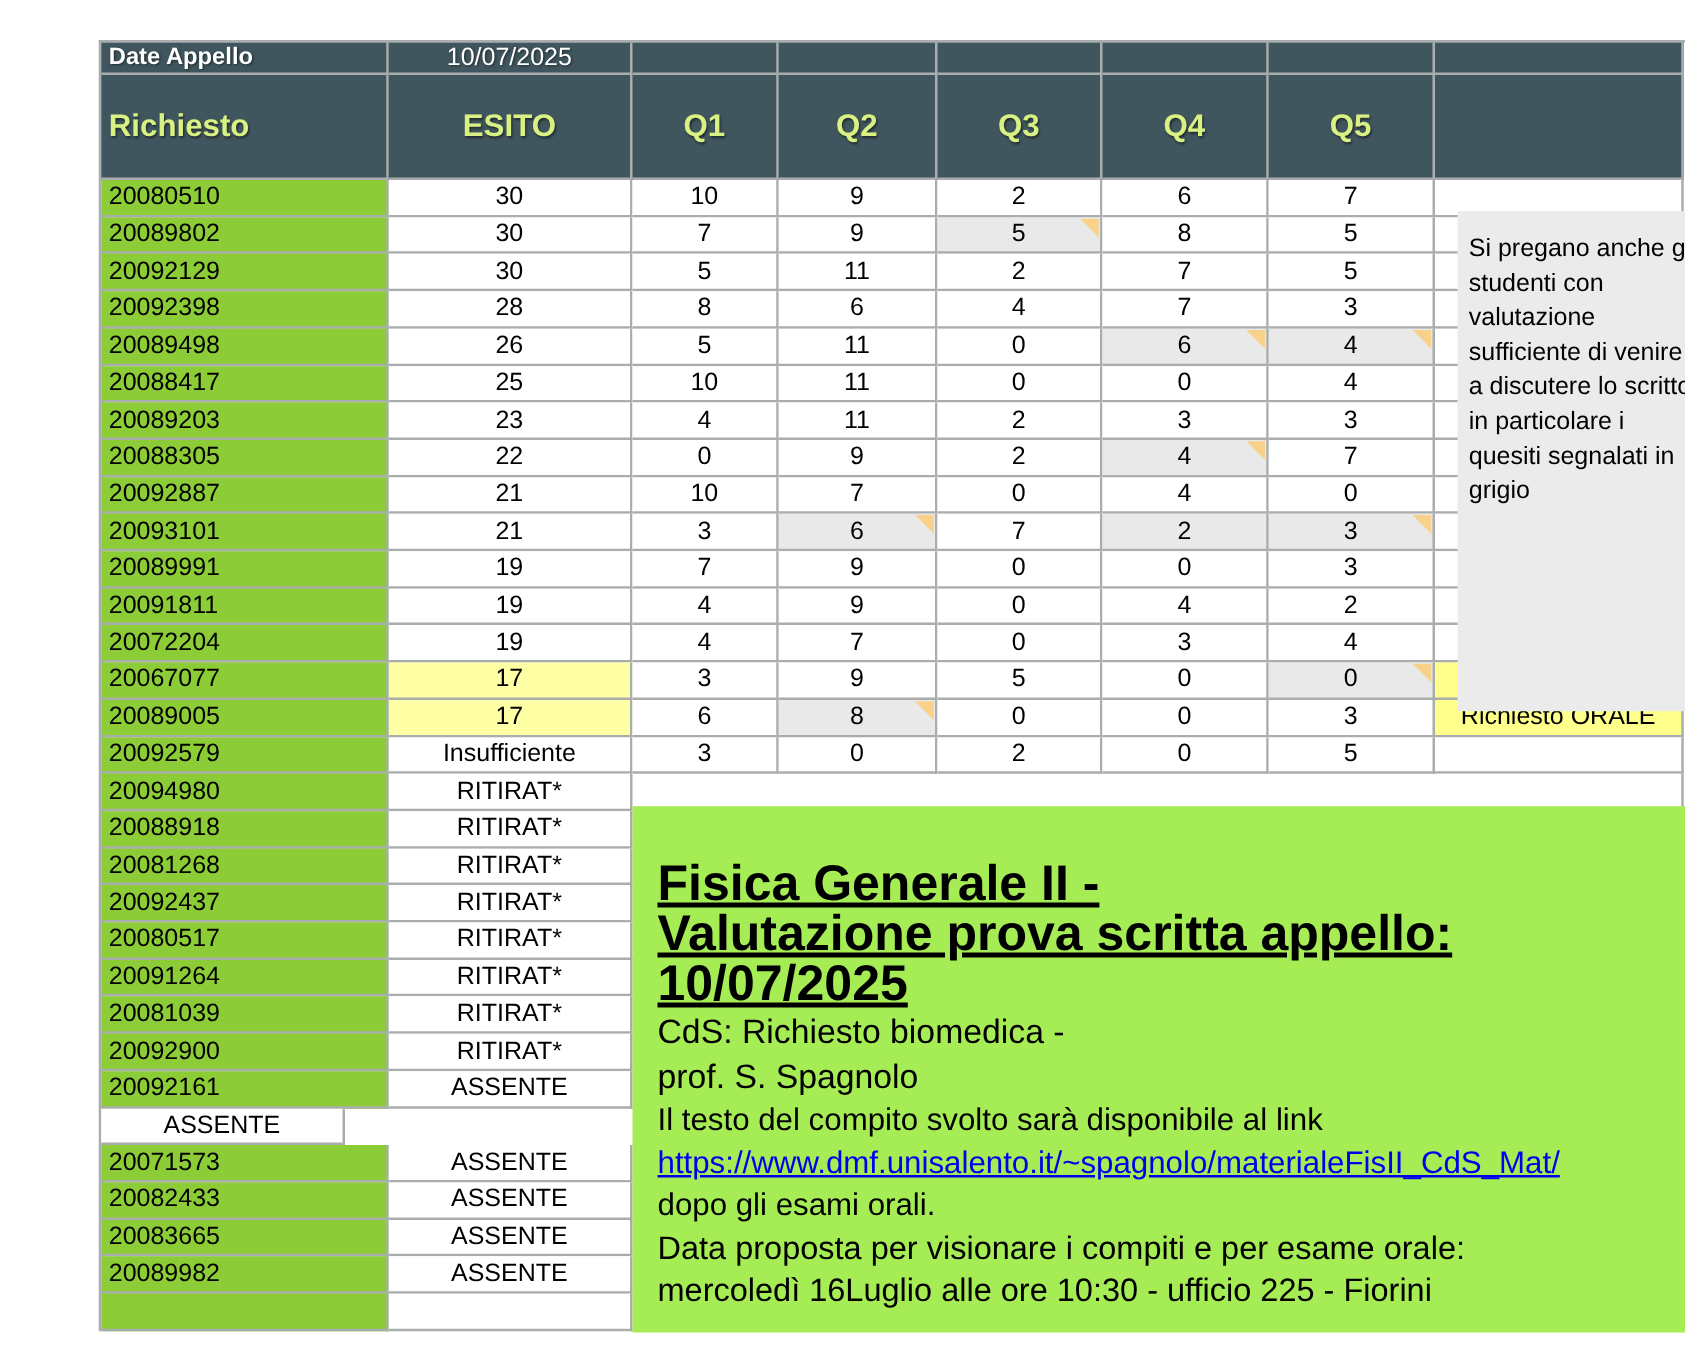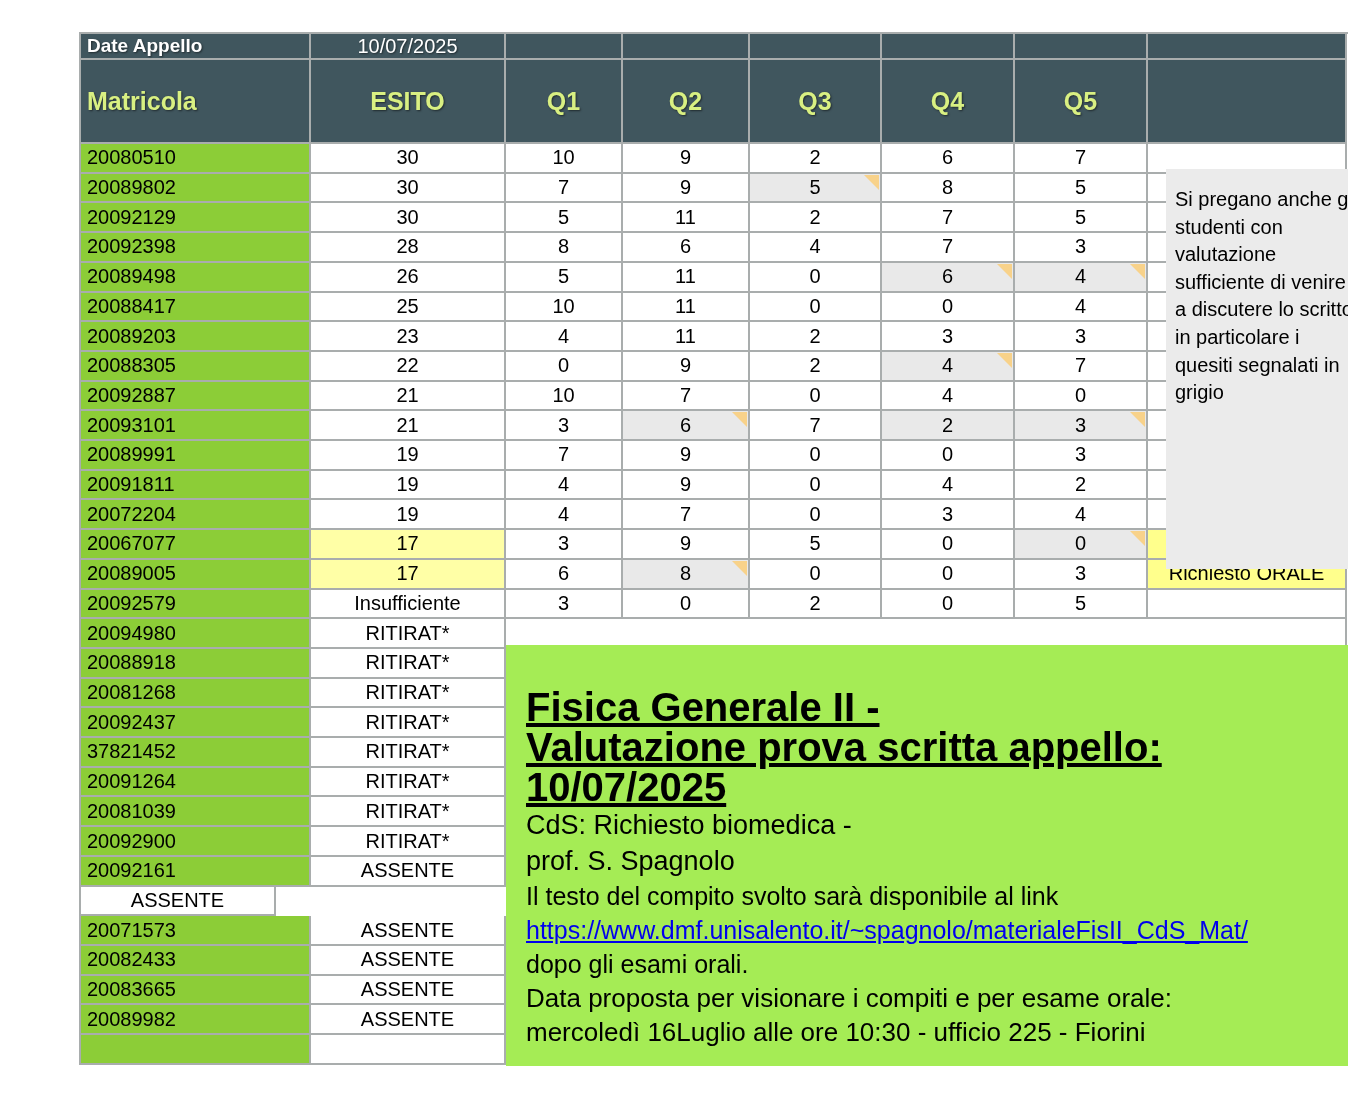--- a/index.html
+++ b/index.html
@@ -66,21 +66,21 @@
       <div class="c w-e hdate">10/07/2025</div>
       <div class="c w-q1"></div>
       <div class="c w-q2"></div>
       <div class="c w-q3"></div>
       <div class="c w-q4"></div>
       <div class="c w-q5"></div>
       <div class="c w-n"></div>
     </div>
 
     <div class="r hdr2">
-      <div class="c w-m h2 left">Matricola</div>
+      <div class="c w-m h2 left">Richiesto</div>
       <div class="c w-e h2 ctr">ESITO</div>
       <div class="c w-q1 h2 ctr">Q1</div>
       <div class="c w-q2 h2 ctr">Q2</div>
       <div class="c w-q3 h2 ctr">Q3</div>
       <div class="c w-q4 h2 ctr">Q4</div>
       <div class="c w-q5 h2 ctr">Q5</div>
       <div class="c w-n"></div>
     </div>
 
     <div id="rows">
@@ -278,21 +278,21 @@
           <div class="c w-m mat">20092437</div>
           <div class="c w-e ctr">RITIRAT*</div>
           <div class="c w-q1 nob"></div>
           <div class="c w-q2 nob"></div>
           <div class="c w-q3 nob"></div>
           <div class="c w-q4 nob"></div>
           <div class="c w-q5 nob"></div>
           <div class="c w-n nob"></div>
         </div>
         <div class="r body-r">
-          <div class="c w-m mat">37821452</div>
+          <div class="c w-m mat">20080517</div>
           <div class="c w-e ctr">RITIRAT*</div>
           <div class="c w-q1 nob"></div>
           <div class="c w-q2 nob"></div>
           <div class="c w-q3 nob"></div>
           <div class="c w-q4 nob"></div>
           <div class="c w-q5 nob"></div>
           <div class="c w-n nob"></div>
         </div>
         <div class="r body-r">
           <div class="c w-m mat">20091264</div>

